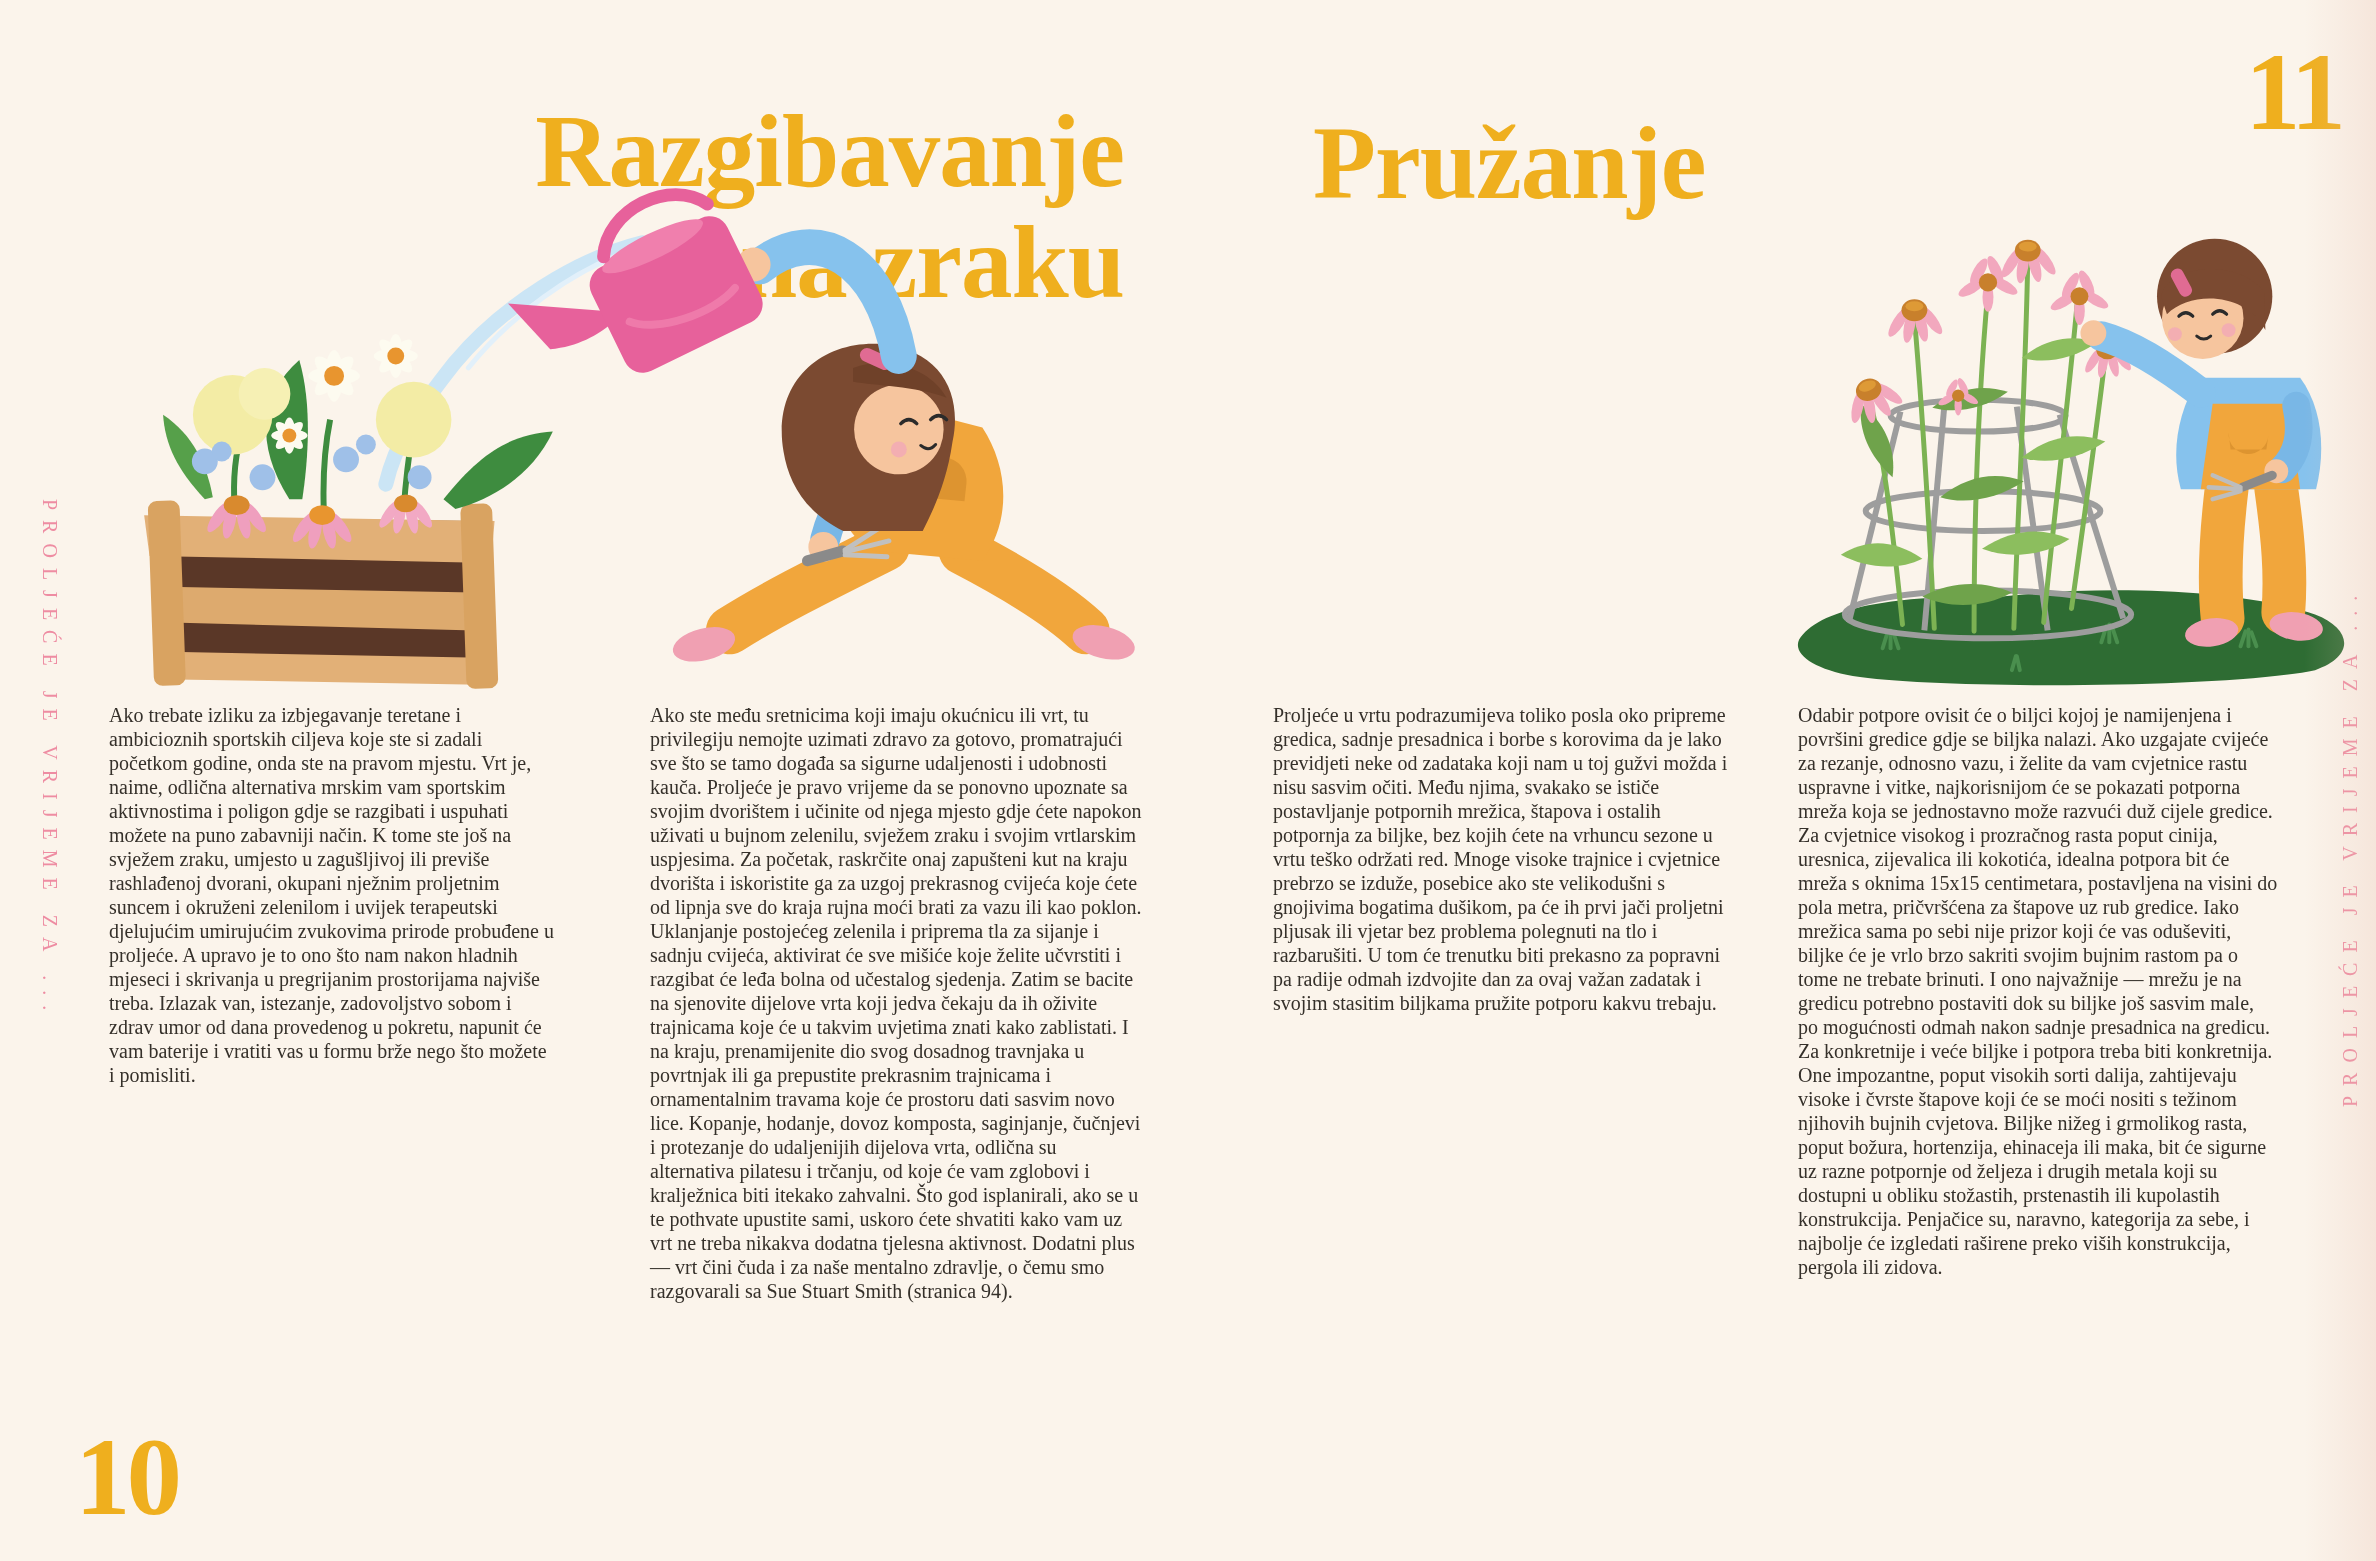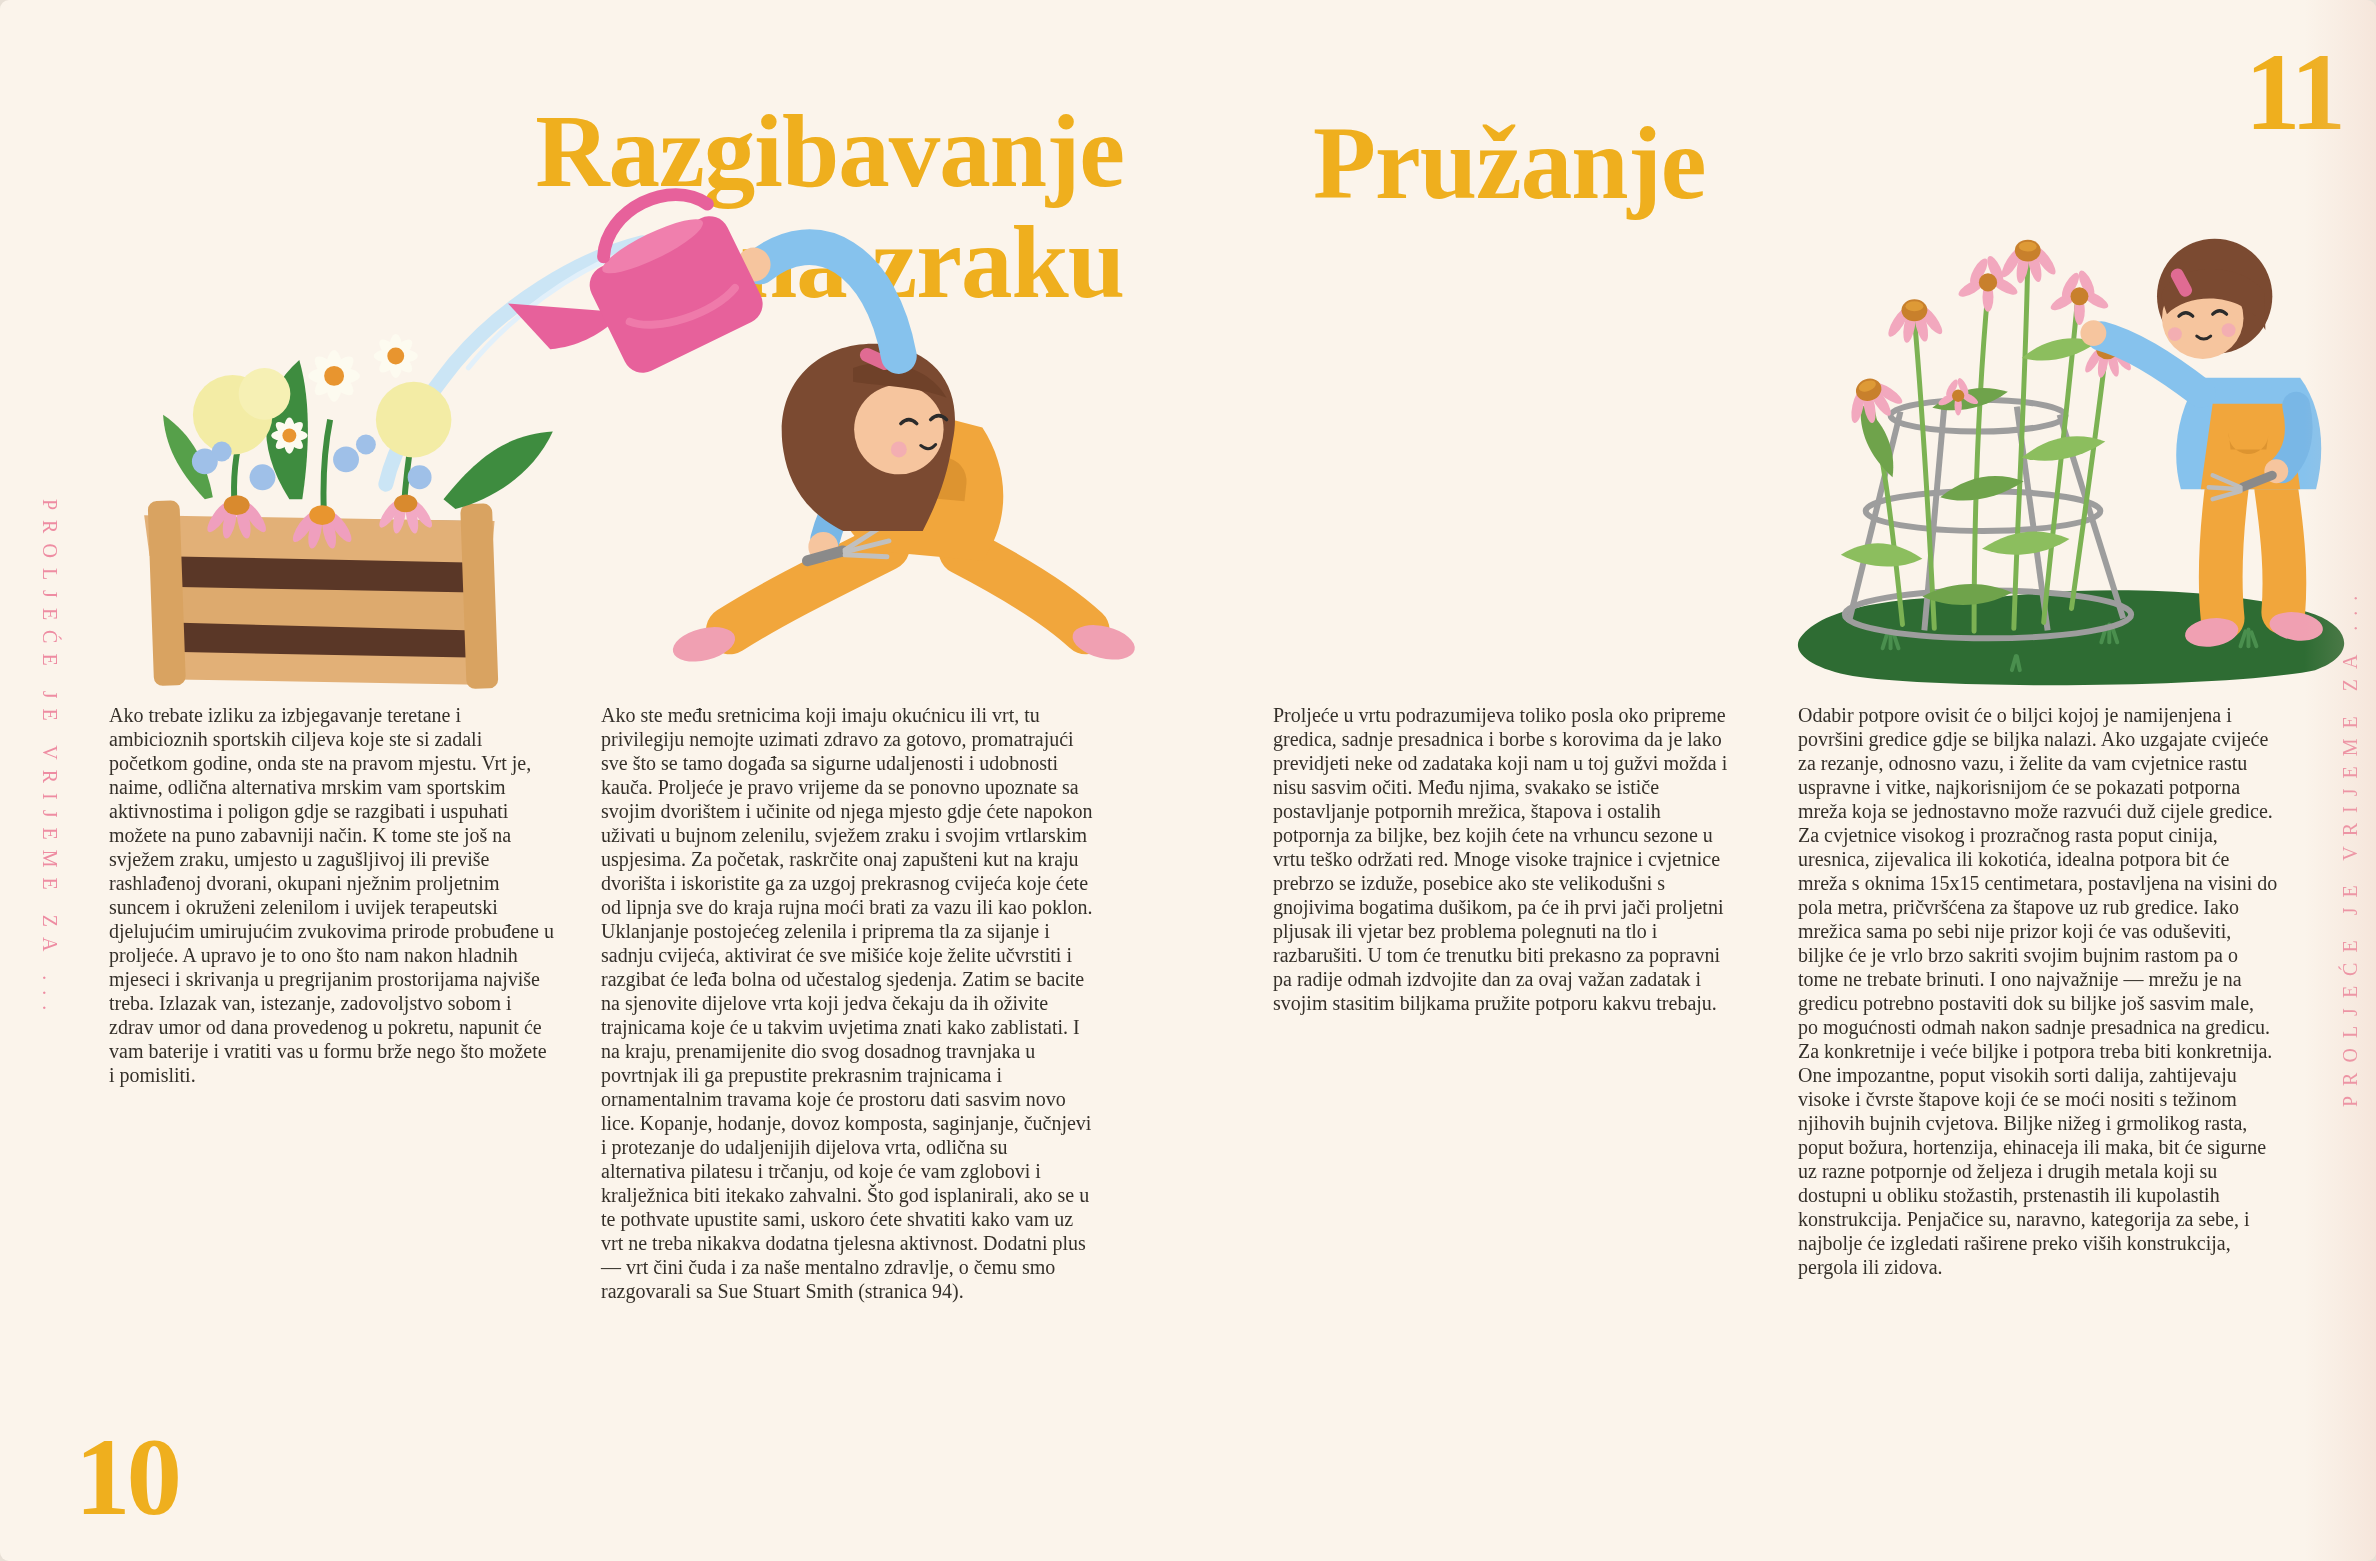--- a/index.html
+++ b/index.html
@@ -4,21 +4,20 @@
 <style>
   :root{
     --bg:#FBF4EB; --yellow:#EFAF1E; --pink:#EE8CA2; --ink:#35302A;
   }
   html,body{margin:0;padding:0;background:#e8e0d6;}
   #spread{
     position:relative; width:2376px; height:1561px;
     background:var(--bg); overflow:hidden;
     font-family:"Liberation Serif","DejaVu Serif",serif;
     color:var(--ink);
-    border-radius:9px;
   }
   .title{
     position:absolute; color:var(--yellow);
     font-size:103px; line-height:1.08; font-weight:bold;
     letter-spacing:-1px; white-space:nowrap;
   }
   .title.left{ top:96px; right:1252px; text-align:right; }
   .title.right{ top:96px; left:1313px; text-align:right;margin-top:12px; }
   .pagenum{
     position:absolute; color:var(--yellow);
@@ -31,21 +30,21 @@
     font-size:20px; letter-spacing:10px; font-weight:normal;
     writing-mode:vertical-rl; white-space:nowrap;
   }
   .vtext.leftside{ left:38px; top:499px; height:597px; }
   .vtext.rightside{ right:14px; top:490px; height:617px; transform:rotate(180deg); }
   .col{
     position:absolute; top:703px;
     font-size:20px; line-height:24px; text-align:left;
   }
   .col.c1{ left:109px; width:446px; }
-  .col.c2{ left:601px; width:492px; }
+  .col.c2{ left:650px; width:492px; }
   .col.c3{ left:1273px; width:466px; }
   .col.c4{ left:1798px; width:480px; }
   .illus{ position:absolute; }
   .illus.left{ left:85px; top:181px; width:1055px; height:522px; }
   .illus.right{ left:1773px; top:179px; width:597px; height:515px; }
   .edge-shade{
     position:absolute; top:0; right:0; width:72px; height:1561px;
     background:linear-gradient(to right, rgba(231,193,178,0) 0%, rgba(231,193,178,0.28) 100%);
     pointer-events:none;
   }

